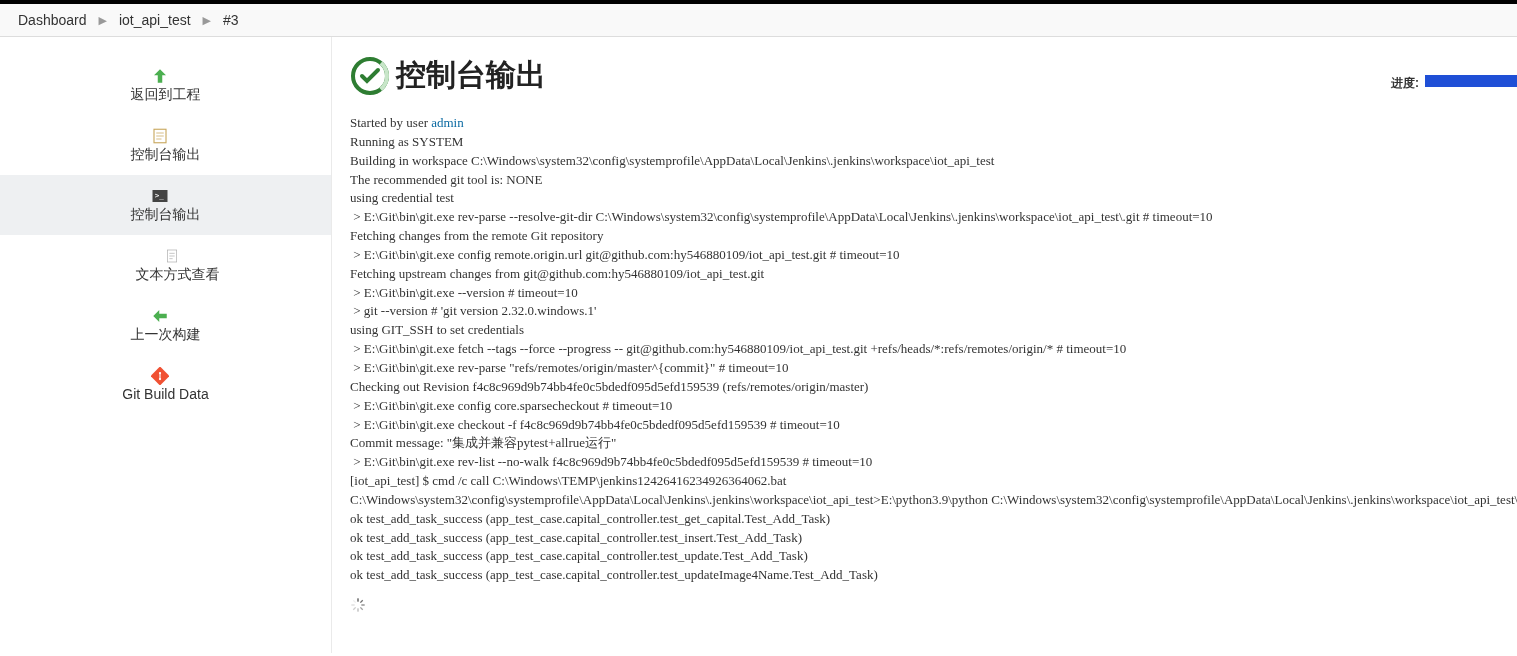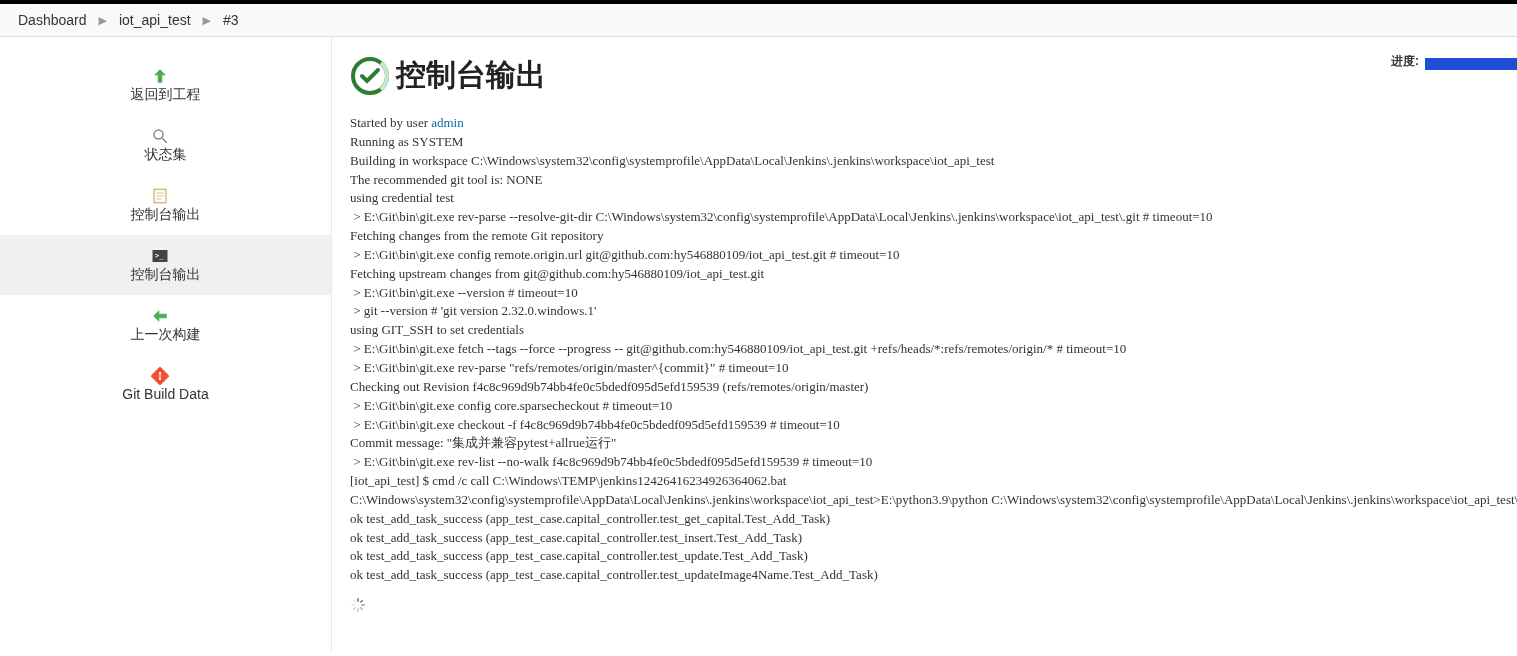--- a/index.html
+++ b/index.html
@@ -75,23 +75,23 @@
   margin-bottom: 18px;
 }
 .page-title {
   font-size: 30px;
   font-weight: bold;
   color: #222;
 }
 .progress-area {
   position: absolute;
   right: 0;
-  top: 16px;
-  display: flex;
-  align-items: flex-end;
+  top: 38px;
+  display: flex;
+  align-items: flex-start;
 }
 .progress-label {
   font-size: 12px;
   font-weight: bold;
   margin-right: 6px;
 }
 .progress-bar {
   width: 92px;
   height: 12px;
   background: #1f4fd6;
@@ -137,29 +137,20 @@
 
     <div class="side-item">
       <span class="icon">
         <svg viewBox="0 0 24 24" width="18" height="18">
             <path fill="#4caf50" d="M12 3l8 8h-5v10h-6V11H4z"></path>
           </svg>
       </span>
       <span>返回到工程</span>
     </div>
 
-    <div class="side-item">
-      <span class="icon">
-        <svg viewBox="0 0 24 24" width="18" height="18">
-            <circle cx="10" cy="10" r="6" fill="none" stroke="#888" stroke-width="2"></circle>
-            <line x1="15" y1="15" x2="21" y2="21" stroke="#888" stroke-width="2"></line>
-          </svg>
-      </span>
-      <span>状态集</span>
-    </div>
 
     <div class="side-item">
       <span class="icon">
         <svg viewBox="0 0 24 24" width="18" height="18">
             <rect x="4" y="3" width="16" height="18" fill="#fff" stroke="#c9a85f" stroke-width="1.5"></rect>
             <line x1="7" y1="8" x2="17" y2="8" stroke="#c9a85f"></line>
             <line x1="7" y1="12" x2="17" y2="12" stroke="#c9a85f"></line>
             <line x1="7" y1="16" x2="14" y2="16" stroke="#c9a85f"></line>
           </svg>
       </span>
@@ -169,20 +160,31 @@
     <div class="side-item active">
       <span class="icon">
         <svg viewBox="0 0 24 24" width="18" height="18">
             <rect x="2" y="4" width="20" height="16" fill="#444"></rect>
             <text x="5" y="15" fill="#fff" font-size="10" font-family="monospace">&gt;_</text>
           </svg>
       </span>
       <span>控制台输出</span>
     </div>
 
+    <div class="side-item side-sub">
+      <span class="icon">
+        <svg viewBox="0 0 24 24" width="16" height="16">
+            <rect x="5" y="3" width="14" height="18" fill="#fff" stroke="#aaa"></rect>
+            <line x1="8" y1="8" x2="16" y2="8" stroke="#aaa"></line>
+            <line x1="8" y1="12" x2="16" y2="12" stroke="#aaa"></line>
+            <line x1="8" y1="16" x2="13" y2="16" stroke="#aaa"></line>
+          </svg>
+      </span>
+      <span>文本方式查看</span>
+    </div>
 
 
     <div class="side-item">
       <span class="icon">
         <svg viewBox="0 0 24 24" width="18" height="18">
             <path fill="#4caf50" d="M3 12l8-8v5h10v6H11v5z"></path>
           </svg>
       </span>
       <span>上一次构建</span>
     </div>

